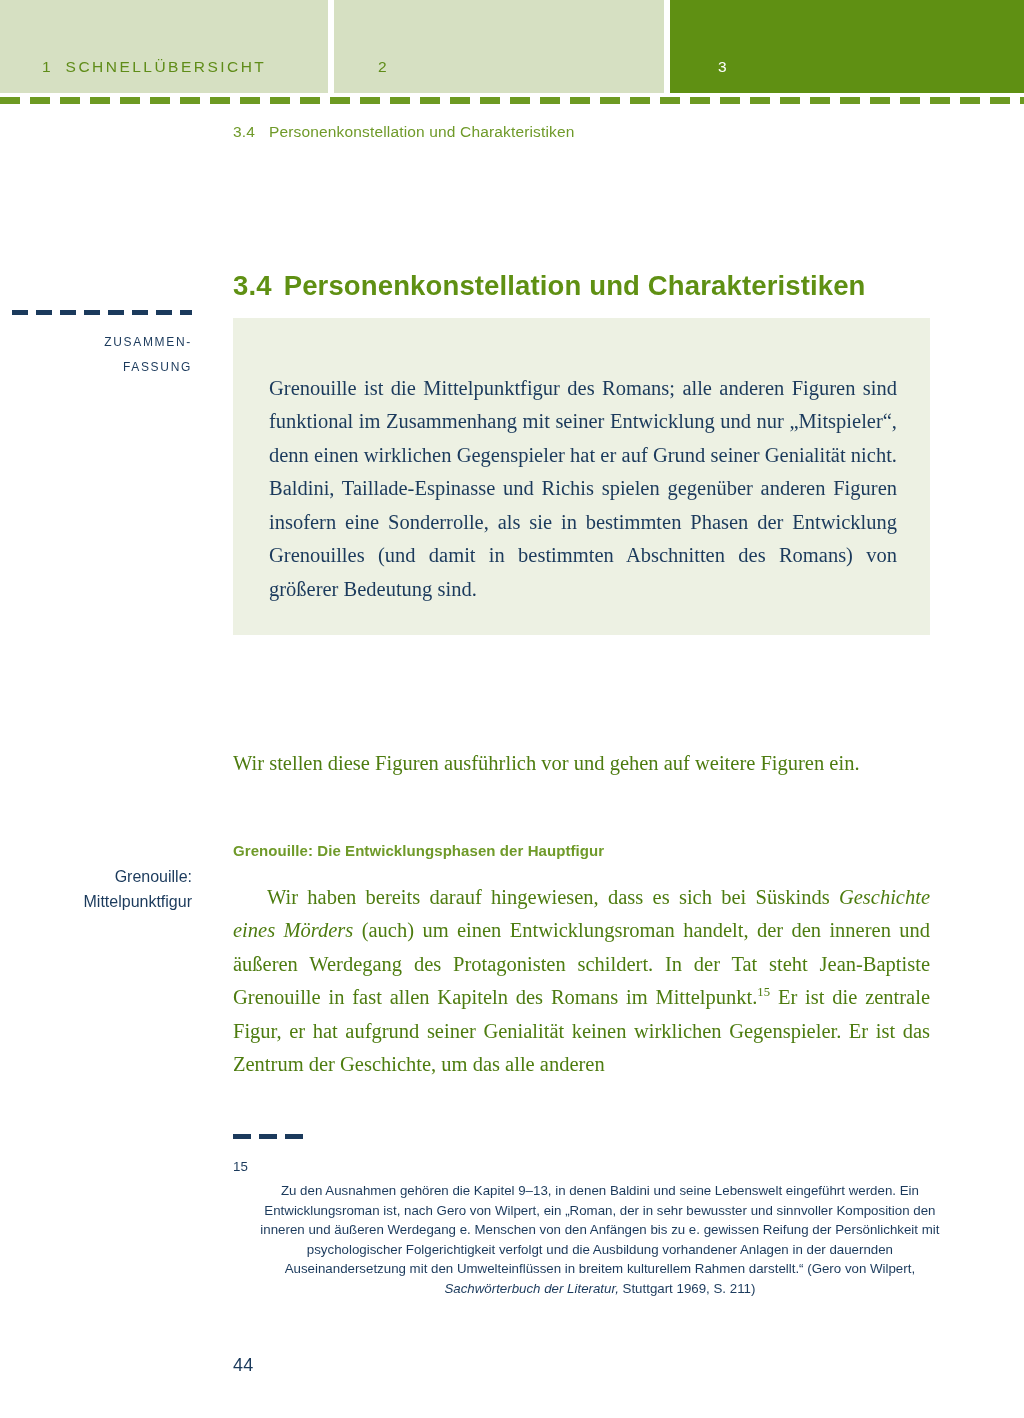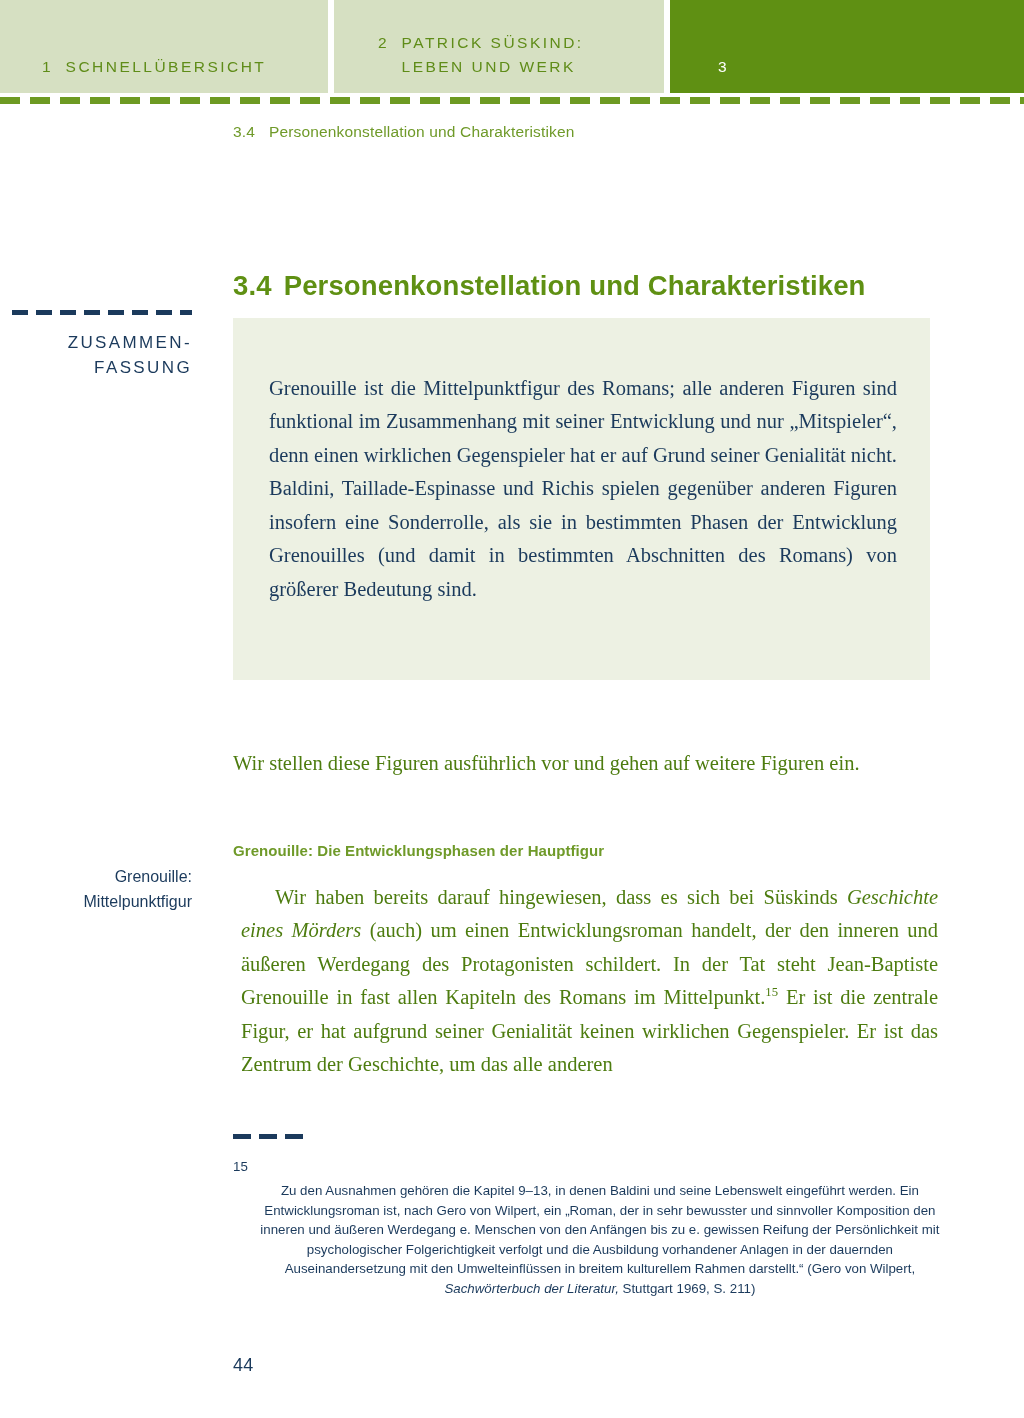--- a/index.html
+++ b/index.html
@@ -94,21 +94,21 @@
     letter-spacing: 0.005em;
     white-space: nowrap;
   }
   #page-title .title-num { margin-right: 12px; }
 
   
   #summary-box {
     position: absolute;
     left: 233px; top: 318px;
     width: 697px;
-    height: 362px;
+    height: 317px;
     background: #edf1e3;
     box-sizing: border-box;
   }
   #summary-text {
     position: absolute;
     left: 36px; top: 33px;
     width: 628px;
     font-family: "Liberation Serif", serif;
     font-size: 20.5px;
     line-height: 33.6px;
@@ -123,21 +123,21 @@
     position: absolute;
     width: 180px;
     text-align: right;
     color: #1b3a5c;
     font-size: 14.5px;
     line-height: 23px;
   }
   #margin-note-summary {
     left: 12px; top: 330px;
     letter-spacing: 0.14em;
-    font-size: 17px;
+    font-size: 12px;
     line-height: 25px;
   }
   #margin-note-summary-rule {
     position: absolute;
     left: 12px; top: 310px;
     width: 180px;
     height: 5px;
     background-image: repeating-linear-gradient(
         to right,
         #1b3a5c 0px, #1b3a5c 16px,
@@ -155,21 +155,21 @@
     left: 233px;
     width: 697px;
     font-family: "Liberation Serif", serif;
     font-size: 20.5px;
     line-height: 33.6px;
     color: #4d7c0f;
     text-align: justify;
     text-justify: inter-word;
   }
   #intro-par { top: 726px; }
-  #main-par  { top: 860px; text-indent: 0; margin-left: 8px; }
+  #main-par  { top: 860px; text-indent: 0; }
   #main-par .par-indent { display: inline-block; width: 34px; }
 
   #section-subheading {
     position: absolute;
     left: 233px; top: 830px;
     font-size: 15px;
     font-weight: bold;
     color: #6f9a29;
     letter-spacing: 0.005em;
   }
@@ -230,22 +230,20 @@
   <div class="tab tab-inactive" id="tab-1">
     <div class="tab-inner">
       <span class="tab-num">1</span>
       <span class="tab-label">SCHNELLÜBERSICHT</span>
     </div>
   </div>
 
   <div class="tab tab-inactive" id="tab-2">
     <div class="tab-inner">
       <span class="tab-num">2</span>
-      <span class="tab-label">PATRICK SÜSKIND:
-LEBEN UND WERK</span>
     </div>
   </div>
 
   <div class="tab tab-active" id="tab-3">
     <div class="tab-inner">
       <span class="tab-num">3</span>
     </div>
   </div>
 
 </div>

